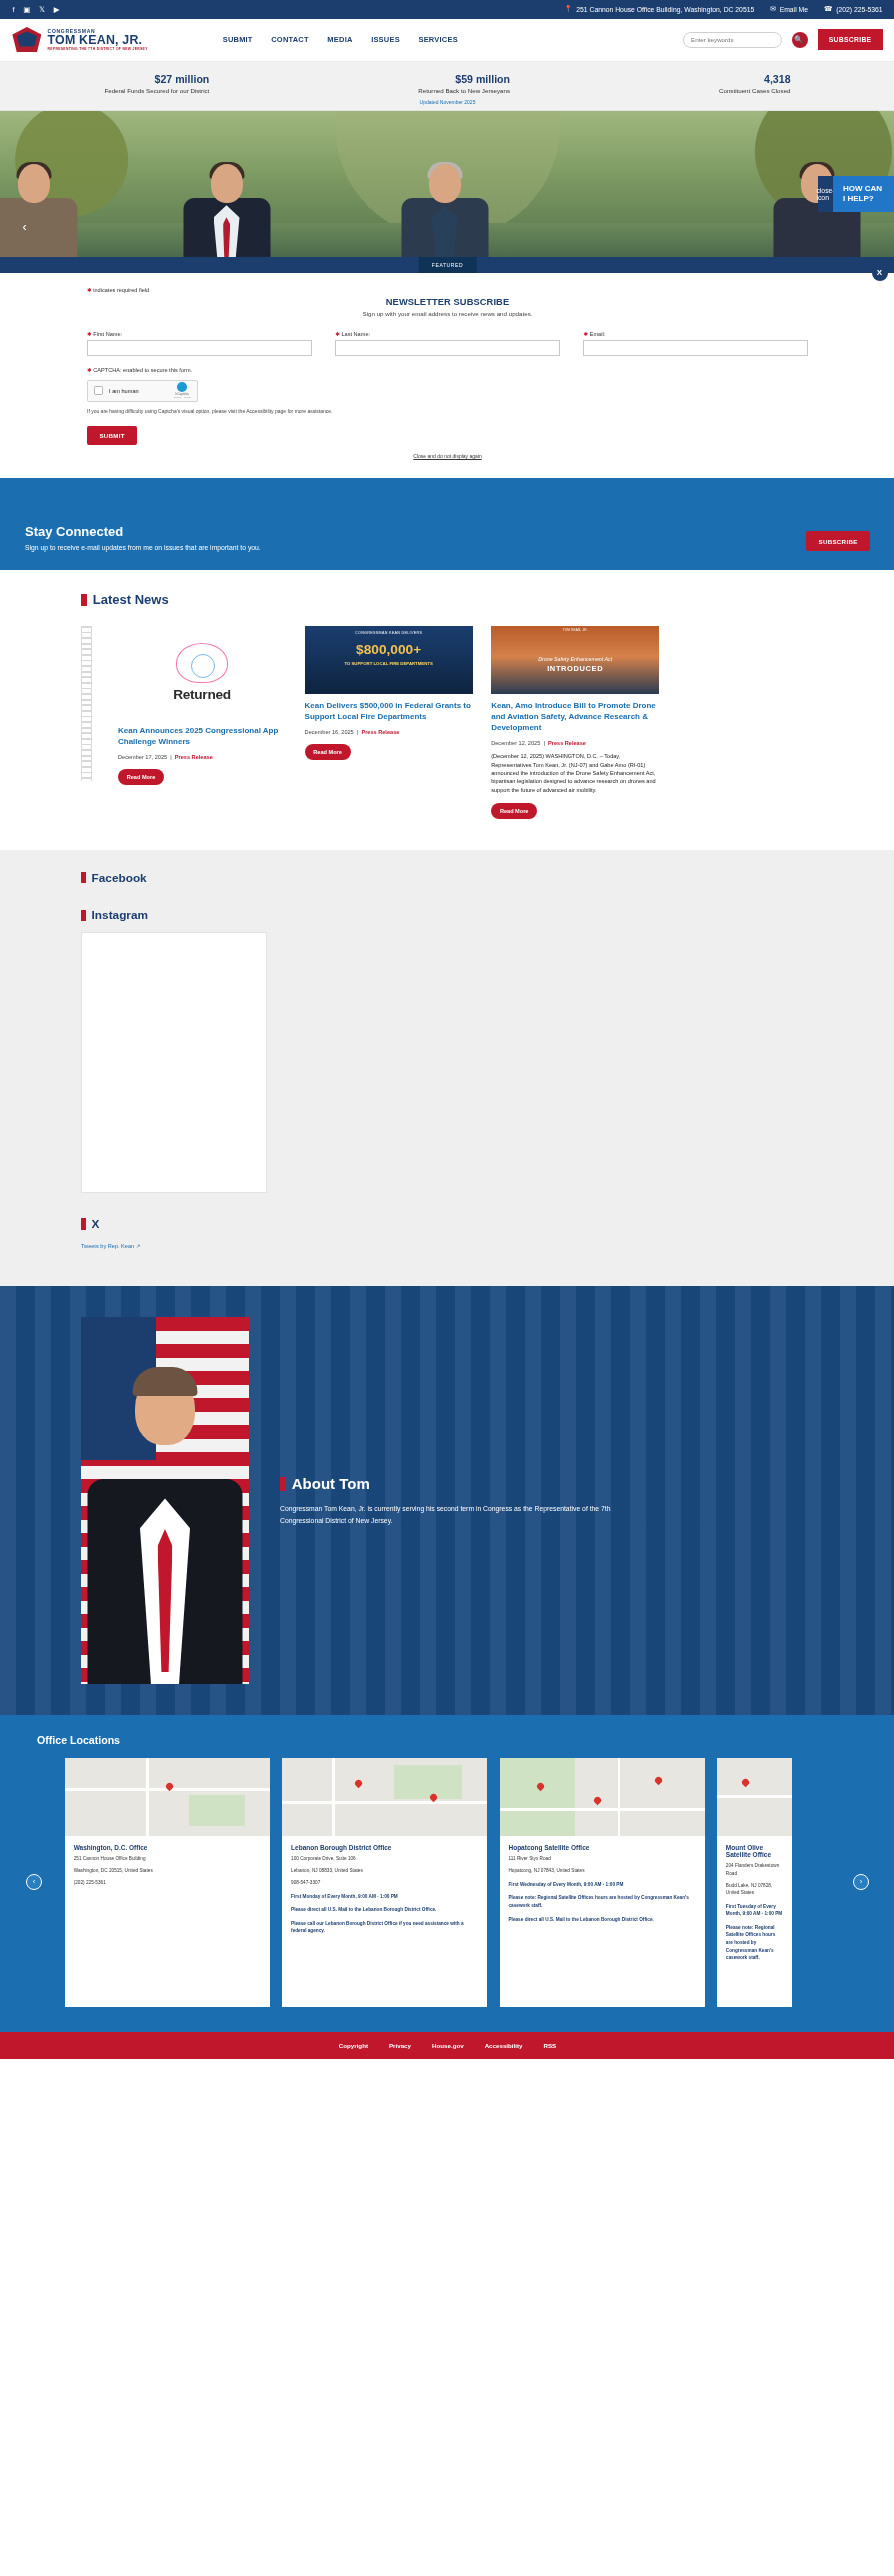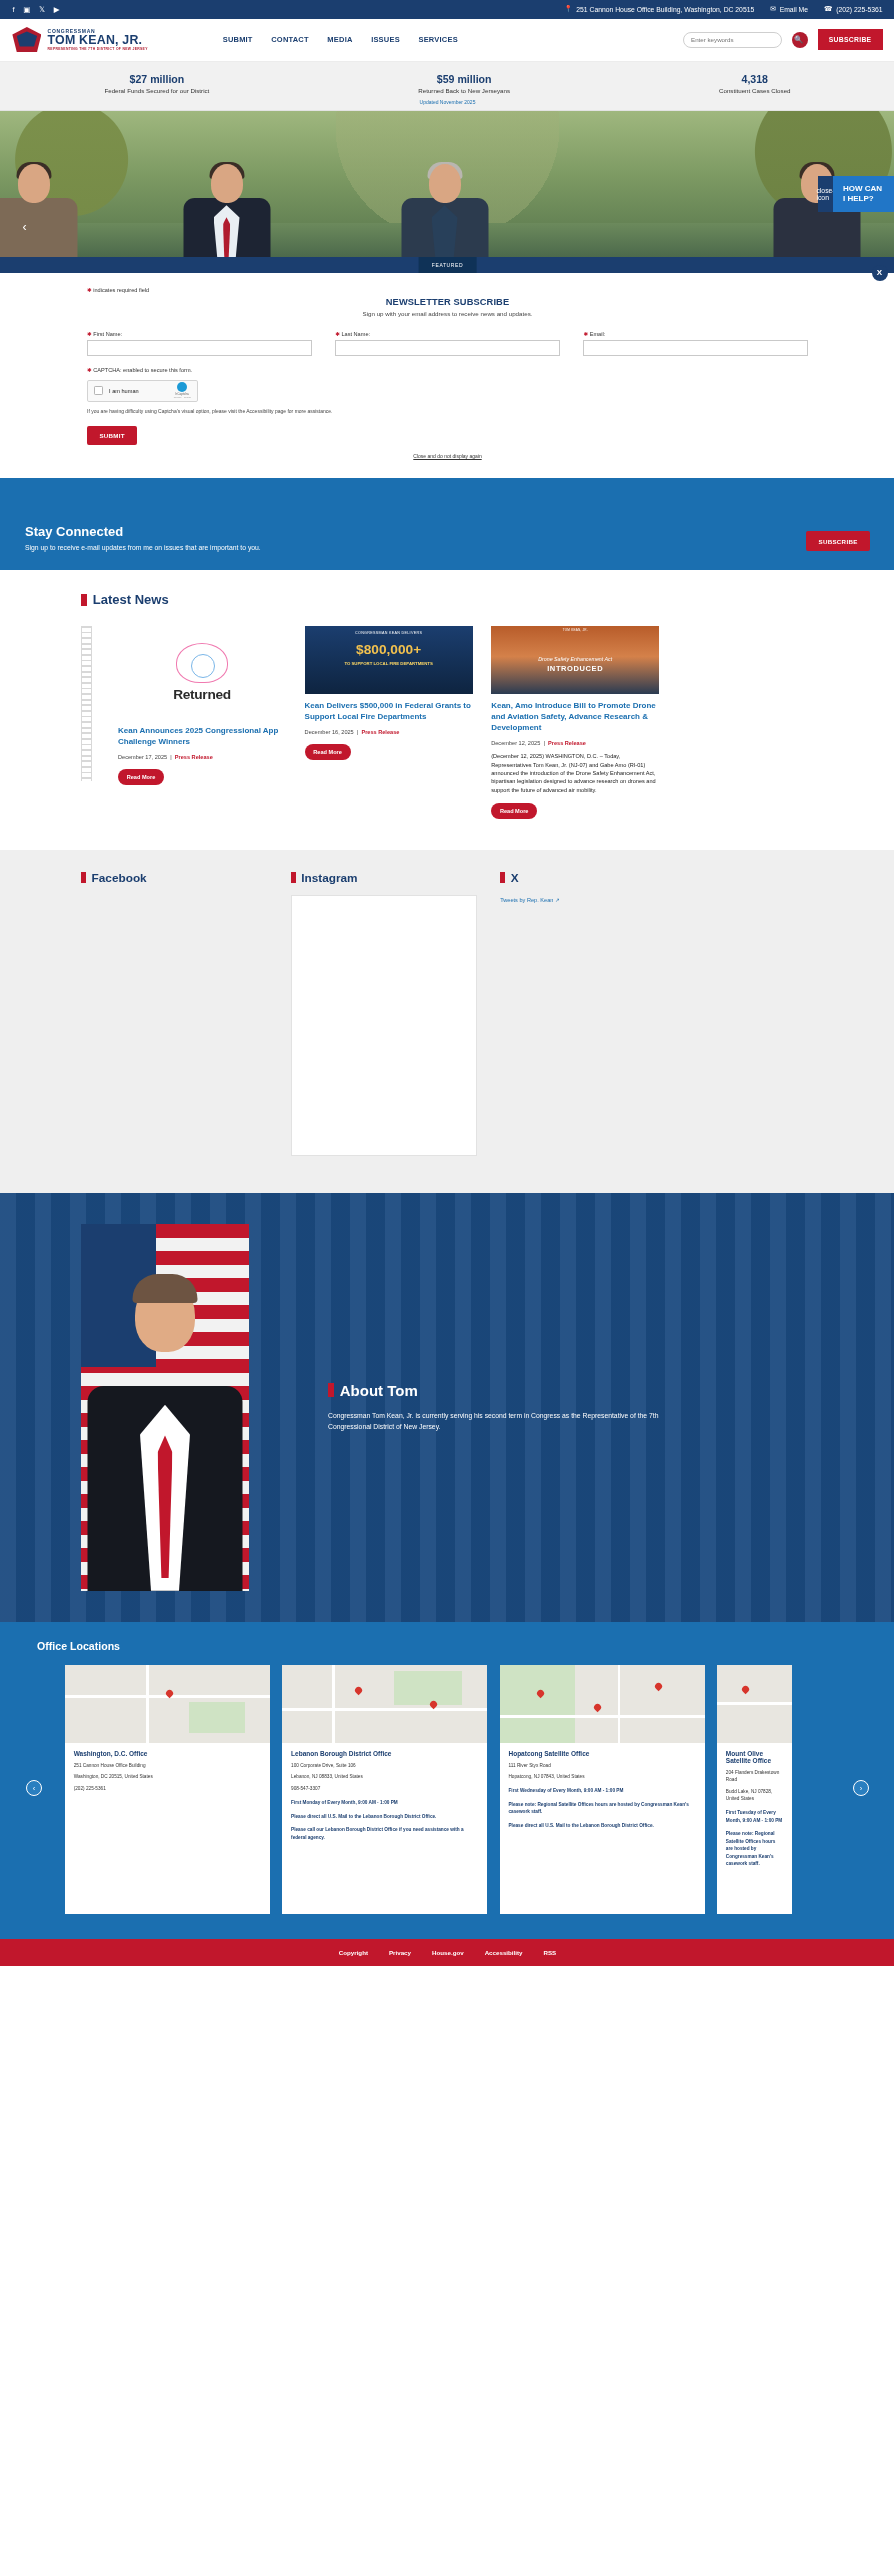--- a/index.html
+++ b/index.html
@@ -90,21 +90,21 @@
   }
 
   
   .stats {
     background: #f1f1f1;
     padding: 11.2px 0 5px;
     border-bottom: 0.6px solid #e3e3e3;
   }
   .stats-row { display: flex; justify-content: space-around; }
   .stat { text-align: center; }
-  .stat .num { font-size: 10.6px; font-weight: bold; color: #1b3e6f; }
+  .stat .num { font-size: 10.6px; font-weight: bold; color: #1b3e6f; text-align: right; }
   .stat .lbl { font-size: 6.2px; color: #333; margin-top: 2.5px; }
   .stats-updated { text-align: center; font-size: 5px; color: #1b6fb0; margin-top: 5px; }
 
   
   .hero {
     position: relative;
     height: 162px;
     background: linear-gradient(180deg, #9fb77e 0%, #7d9a63 40%, #4d6b46 100%);
     overflow: hidden;
   }
@@ -328,21 +328,21 @@
   .thumb-drone .intro {
     font-size: 7.5px; font-weight: bold; letter-spacing: 0.6px; margin-top: 2.5px;
   }
   .thumb-drone .tag {
     position: absolute; top: 2.5px; left: 50%; transform: translateX(-50%);
     font-size: 3.1px; color: #fff; letter-spacing: 0.2px;
   }
 
   
   .social-section { background: #efefef; padding: 21px 0 37px; }
-  .social-grid { display: flex; gap: 23.6px; padding: 0 81px; }
+  .social-grid { display: flex; gap: 23.6px; padding: 0 81px; flex-direction: column; }
   .social-col { width: 186px; }
   .social-col .hd { display: flex; align-items: center; gap: 5.6px; }
   .social-col .hd .bar { width: 5px; height: 11.2px; background: #c1172c; }
   .social-col .hd h2 { font-size: 11.8px; color: #1b3e6f; }
   .embed-box { margin-top: 10px; height: 261px; background: #fff; border: 0.6px solid #e2e2e2; }
   .tw-note { font-size: 5.6px; color: #1b6fb0; margin-top: 12.4px; }
 
   
   .about {
     background: #1b4a80;
@@ -388,21 +388,21 @@
   .portrait .man-head {
     position: absolute; top: 55px; left: 50%; transform: translateX(-50%);
     width: 60px; height: 73px; border-radius: 50% 50% 44% 44%;
     background: #e0ab85;
   }
   .portrait .man-hair {
     position: absolute; top: 50px; left: 50%; transform: translateX(-50%);
     width: 65px; height: 29px; border-radius: 32px 32px 5px 5px;
     background: #6d5442;
   }
-  .about-text { position: relative; z-index: 2; color: #fff; max-width: 373px; margin-left: 48px; }
+  .about-text { position: relative; z-index: 2; color: #fff; max-width: 373px; }
   .about-text .hd { display: flex; align-items: center; gap: 6.2px; }
   .about-text .hd .bar { width: 5.6px; height: 13.7px; background: #c1172c; }
   .about-text h2 { font-size: 15px; }
   .about-text p { font-size: 6.8px; line-height: 1.7; margin-top: 11.2px; }
 
   
   .offices { background: #1b6fb0; padding: 18.6px 0 25px; position: relative; }
   .offices h2 { color: #fff; font-size: 10.6px; padding: 0 37px 12.4px; }
   .off-row { display: flex; gap: 12.4px; padding: 0 65px; }
   .off-card { width: 205px; background: #fff; min-height: 249px; }

